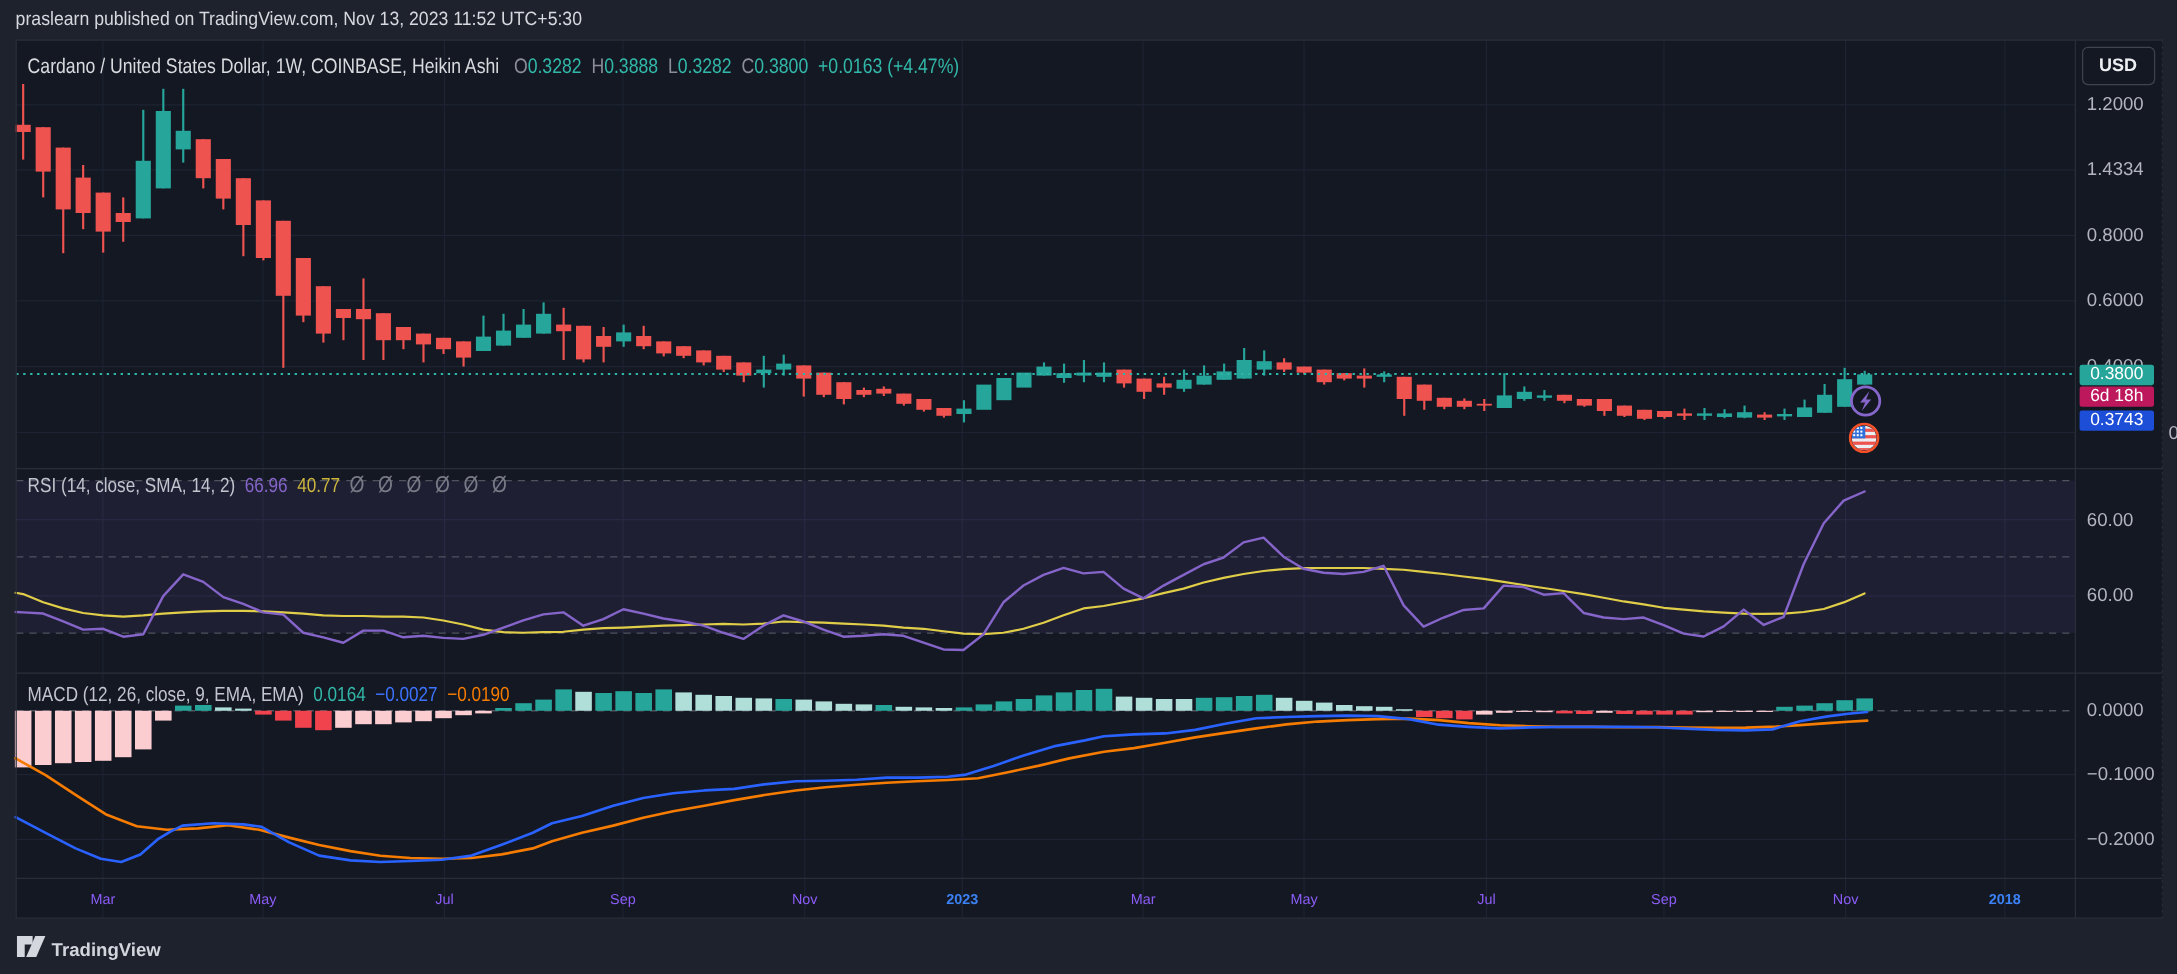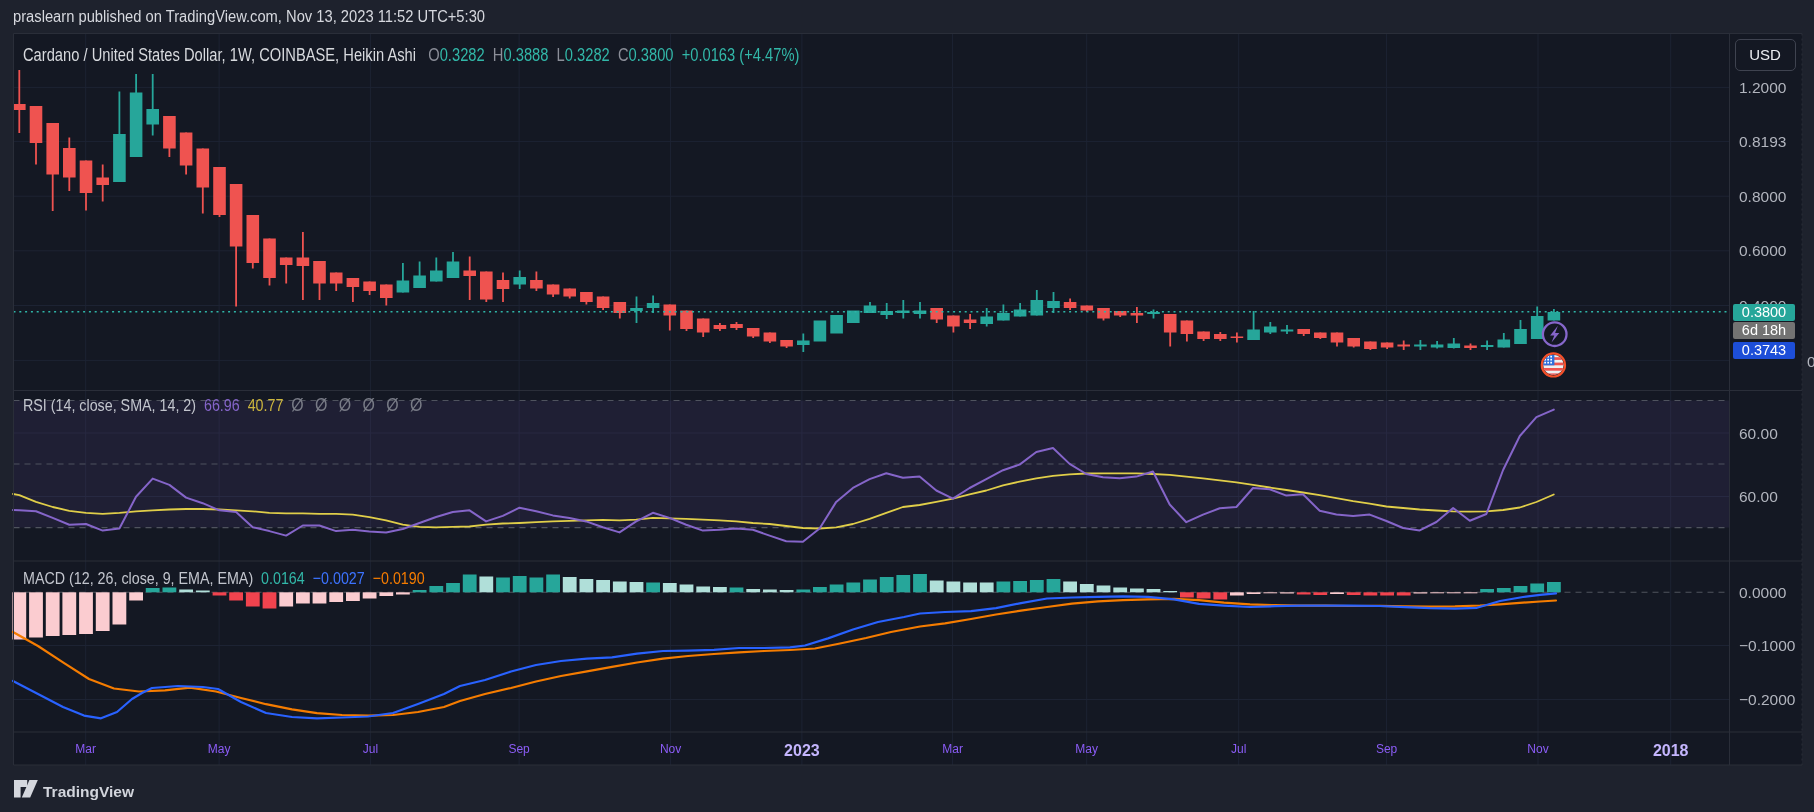--- a/index.html
+++ b/index.html
@@ -3,23 +3,23 @@
 <style>
 html,body{margin:0;padding:0;width:1814px;height:812px;background:#1e222d;overflow:hidden}
 body{font-family:"Liberation Sans",sans-serif;-webkit-font-smoothing:antialiased}
 .abs{position:absolute}
 .hdr{left:13px;top:8px;font-size:16px;color:#d6d8de;transform:scaleX(0.92);transform-origin:0 0}
 .ttl{left:23px;top:44.5px;font-size:17.5px;color:#d8dade;transform:scaleX(0.84);transform-origin:0 0;white-space:nowrap}
 .ttl .g{color:#8b8e98}.ttl .t{color:#32b8a9}
 .ind{font-size:17px;color:#c2c5cd;transform:scaleX(0.84);transform-origin:0 0;white-space:nowrap}
 .axl{font-size:15.5px;color:#b2b5be}
 .mon{font-size:12px;color:#8b5cf6;transform:translateX(-50%)}
-.yr{font-size:16px;color:#c4b5fd;font-weight:bold;transform:translateX(-50%)}
+.yr{font-size:12px;color:#3b82f6;font-weight:bold;transform:translateX(-50%)}
 .plab{left:1733px;width:62px;height:17.5px;font-size:14.5px;color:#fff;text-align:center;line-height:17.5px;border-radius:2px}
-.usd{left:1734.5px;top:38.5px;width:59px;height:30px;border:1.3px solid #3f4350;border-radius:5px;color:#eceef2;font-size:15px;font-weight:normal;text-align:center;line-height:30px}
+.usd{left:1734.5px;top:38.5px;width:59px;height:30px;border:1.3px solid #3f4350;border-radius:5px;color:#eceef2;font-size:15px;font-weight:bold;text-align:center;line-height:30px}
 </style></head>
 <body>
 <svg class="abs" style="left:0;top:0" width="1814" height="812">
 <rect width="1814" height="812" fill="#1e222d"></rect>
 <rect x="13.5" y="33.5" width="1788.5" height="731.5" fill="#141823"></rect>
 <line x1="85.7" y1="33.5" x2="85.7" y2="765" stroke="#1d2333" stroke-width="1"></line>
 <line x1="219.1" y1="33.5" x2="219.1" y2="765" stroke="#1d2333" stroke-width="1"></line>
 <line x1="370.4" y1="33.5" x2="370.4" y2="765" stroke="#1d2333" stroke-width="1"></line>
 <line x1="519.1" y1="33.5" x2="519.1" y2="765" stroke="#1d2333" stroke-width="1"></line>
 <line x1="670.6" y1="33.5" x2="670.6" y2="765" stroke="#1d2333" stroke-width="1"></line>
@@ -361,27 +361,27 @@
 </g>
 </g>
     </g>
 </svg>
 <div class="abs hdr">praslearn published on TradingView.com, Nov 13, 2023 11:52 UTC+5:30</div>
 <div class="abs ttl">Cardano / United States Dollar, 1W, COINBASE, Heikin Ashi&nbsp;&nbsp;&nbsp;<span class="g">O</span><span class="t">0.3282</span>&nbsp;&nbsp;<span class="g">H</span><span class="t">0.3888</span>&nbsp;&nbsp;<span class="g">L</span><span class="t">0.3282</span>&nbsp;&nbsp;<span class="g">C</span><span class="t">0.3800</span>&nbsp;&nbsp;<span class="t">+0.0163 (+4.47%)</span></div>
 <div class="abs ind" style="left:23px;top:394px">RSI (14, close, SMA, 14, 2)&nbsp; <span style="color:#8565c9">66.96</span>&nbsp; <span style="color:#cdb63d">40.77</span>&nbsp;&nbsp;<span style="color:#787b86;font-size:19px;letter-spacing:13.5px">ØØØØØØ</span></div>
 <div class="abs ind" style="left:23px;top:569px">MACD (12, 26, close, 9, EMA, EMA)&nbsp; <span style="color:#32b8a9">0.0164</span>&nbsp; <span style="color:#3c73ff">−0.0027</span>&nbsp; <span style="color:#f57c00">−0.0190</span></div>
 <div class="abs usd">USD</div>
 <div class="abs axl" style="left:1739px;top:79px">1.2000</div>
-<div class="abs axl" style="left:1739px;top:133px">0.8193</div>
+<div class="abs axl" style="left:1739px;top:133px">1.4334</div>
 <div class="abs axl" style="left:1739px;top:188px">0.8000</div>
 <div class="abs axl" style="left:1739px;top:242px">0.6000</div>
 <div class="abs axl" style="left:1739px;top:297px">0.4000</div>
 <div class="abs axl" style="left:1807px;top:353px">0.2000</div>
 <div class="abs plab" style="top:303.5px;background:#26a69a">0.3800</div>
-<div class="abs plab" style="top:321.5px;background:#737373">6d 18h</div>
+<div class="abs plab" style="top:321.5px;background:#be185d">6d 18h</div>
 <div class="abs plab" style="top:341.5px;background:#1d4ed8">0.3743</div>
 <div class="abs axl" style="left:1739px;top:424.5px">60.00</div>
 <div class="abs axl" style="left:1739px;top:488px">60.00</div>
 <div class="abs axl" style="left:1739px;top:584px">0.0000</div>
 <div class="abs axl" style="left:1739px;top:637px">−0.1000</div>
 <div class="abs axl" style="left:1739px;top:691px">−0.2000</div>
 <div class="abs mon" style="left:85.7px;top:742px">Mar</div>
 <div class="abs mon" style="left:219.1px;top:742px">May</div>
 <div class="abs mon" style="left:370.4px;top:742px">Jul</div>
 <div class="abs mon" style="left:519.1px;top:742px">Sep</div>

